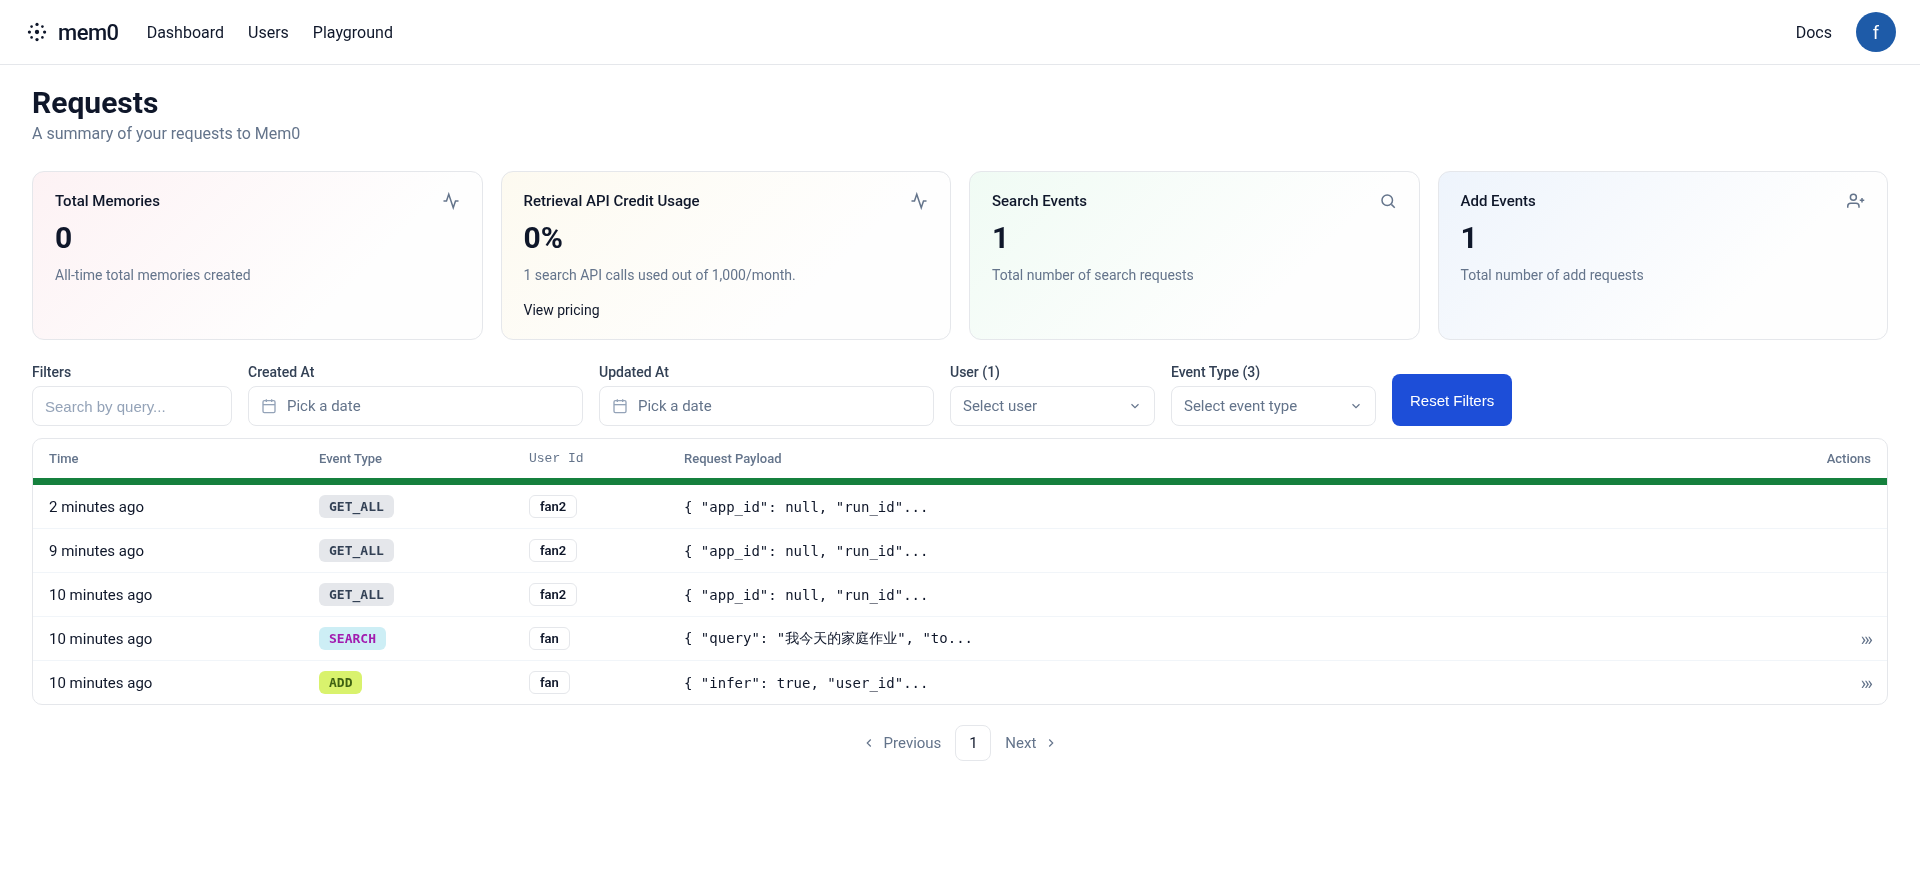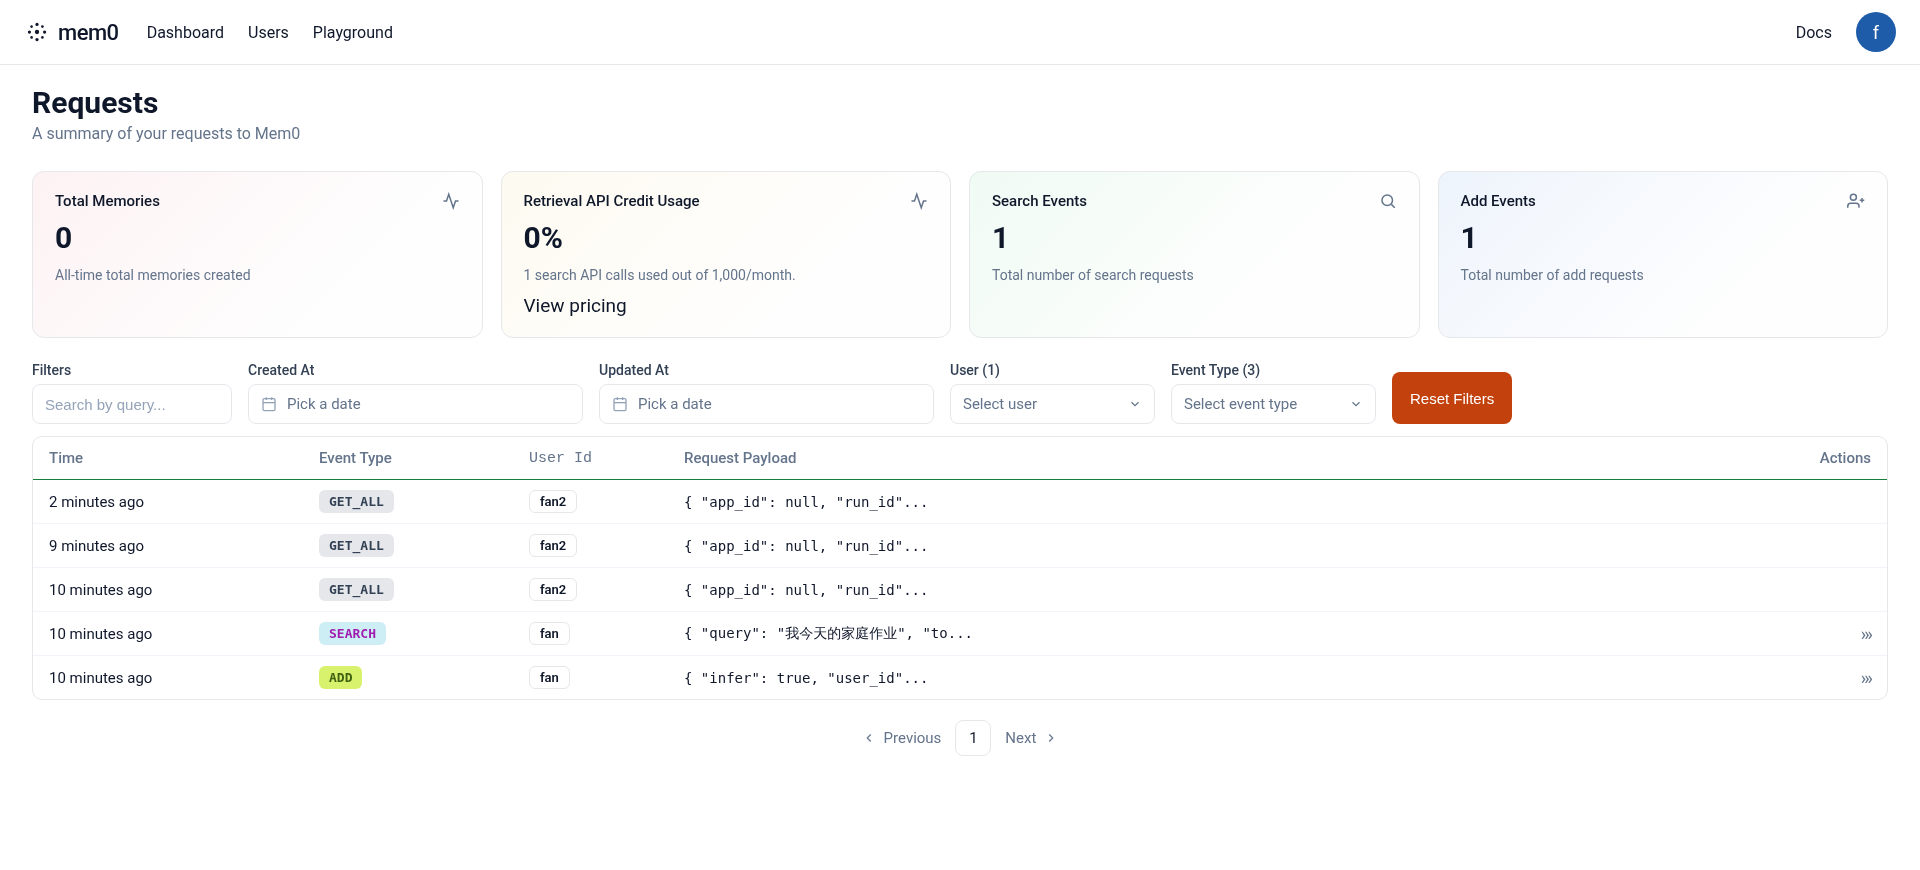--- a/index.html
+++ b/index.html
@@ -20,34 +20,34 @@
 .card { border: 1px solid #e5e7eb; border-radius: 12px; padding: 20px 22px; position: relative; min-height: 158px; }
 .card-pink { background: linear-gradient(135deg, #fdf2f4 0%, #fefefe 70%); }
 .card-yellow { background: linear-gradient(135deg, #fdfaf0 0%, #fefefe 70%); }
 .card-green { background: linear-gradient(135deg, #f0fbf4 0%, #fefefe 70%); }
 .card-blue { background: linear-gradient(135deg, #eef4fc 0%, #fefefe 70%); }
 .card-header { display: flex; justify-content: space-between; align-items: center; margin-bottom: 10px; }
 .card-title { font-size: 15px; font-weight: 500; color: #0f172a; }
 .card-icon { width: 18px; height: 18px; color: #64748b; }
 .card-value { font-size: 30px; font-weight: 700; margin-bottom: 10px; }
 .card-desc { font-size: 14px; color: #64748b; line-height: 1.5; }
-.card-link { font-size: 19px; color: #0f172a; margin-top: 8px; cursor: pointer; display: inline-block; }
+.card-link { font-size: 14px; color: #0f172a; margin-top: 16px; cursor: pointer; display: inline-block; }
 .filters-row { display: flex; gap: 16px; align-items: flex-end; margin-bottom: 12px; }
 .filter-group { display: flex; flex-direction: column; gap: 6px; }
 .filter-label { font-size: 14px; color: #334155; font-weight: 500; }
 .input, .date-input, .select { height: 40px; border: 1px solid #e5e7eb; border-radius: 8px; padding: 0 12px; font-size: 15px; color: #64748b; background: #fff; display: flex; align-items: center; gap: 10px; cursor: pointer; }
 .input { width: 200px; }
 .input input { border: none; outline: none; width: 100%; font-size: 15px; color: #0f172a; }
 .input input::placeholder { color: #94a3b8; }
 .date-input { width: 335px; }
 .select { width: 205px; justify-content: space-between; }
-.reset-btn { height: 52px; background: #c2410c; color: #fff; border: none; border-radius: 8px; padding: 16px 18px; font-size: 15px; font-weight: 500; cursor: pointer; }
+.reset-btn { height: 52px; background: #1d4ed8; color: #fff; border: none; border-radius: 8px; padding: 16px 18px; font-size: 15px; font-weight: 500; cursor: pointer; }
 .table-wrap { border: 1px solid #e5e7eb; border-radius: 10px; overflow: hidden; }
 .table { width: 100%; border-collapse: collapse; }
-.table thead th { text-align: left; font-weight: 500; font-size: 15px; color: #64748b; padding: 12px 16px; border-bottom: 1px solid #15803d; }
+.table thead th { text-align: left; font-weight: 500; font-size: 13px; color: #64748b; padding: 12px 16px; border-bottom: 7px solid #15803d; }
 .table thead th:last-child { text-align: right; }
 .table tbody td { padding: 10px 16px; border-bottom: 1px solid #f1f5f9; font-size: 15px; vertical-align: middle; }
 .table tbody tr:last-child td { border-bottom: none; }
 .col-time { width: 270px; }
 .col-type { width: 210px; }
 .col-user { width: 155px; font-family: Liberation Mono, monospace; }
 .col-actions { width: 100px; text-align: right; }
 .badge { display: inline-block; padding: 4px 10px; border-radius: 6px; font-size: 13px; font-weight: 600; font-family: ui-monospace, monospace; }
 .badge-gray { background: #e5e7eb; color: #334155; }
 .badge-cyan { background: #cdeef5; color: #a21caf; }

